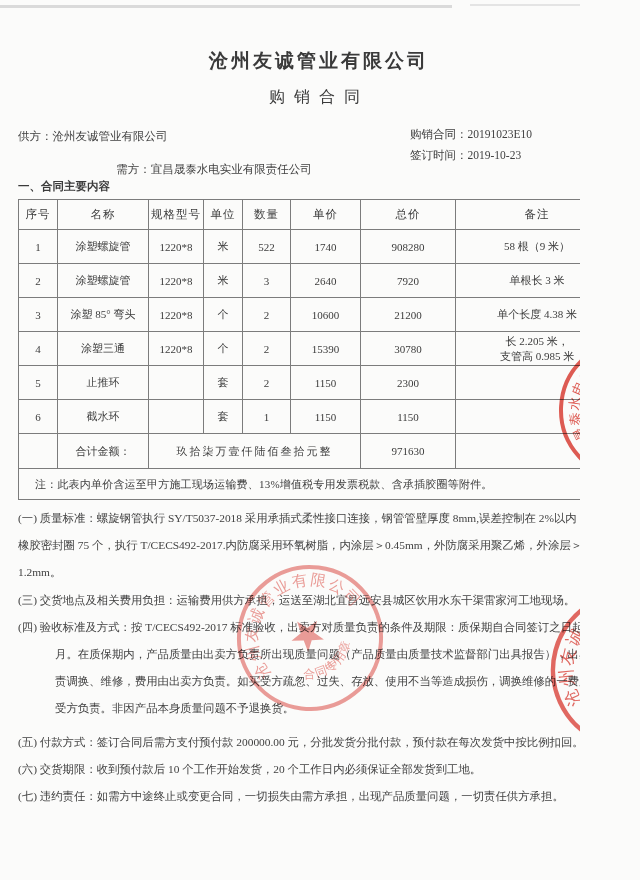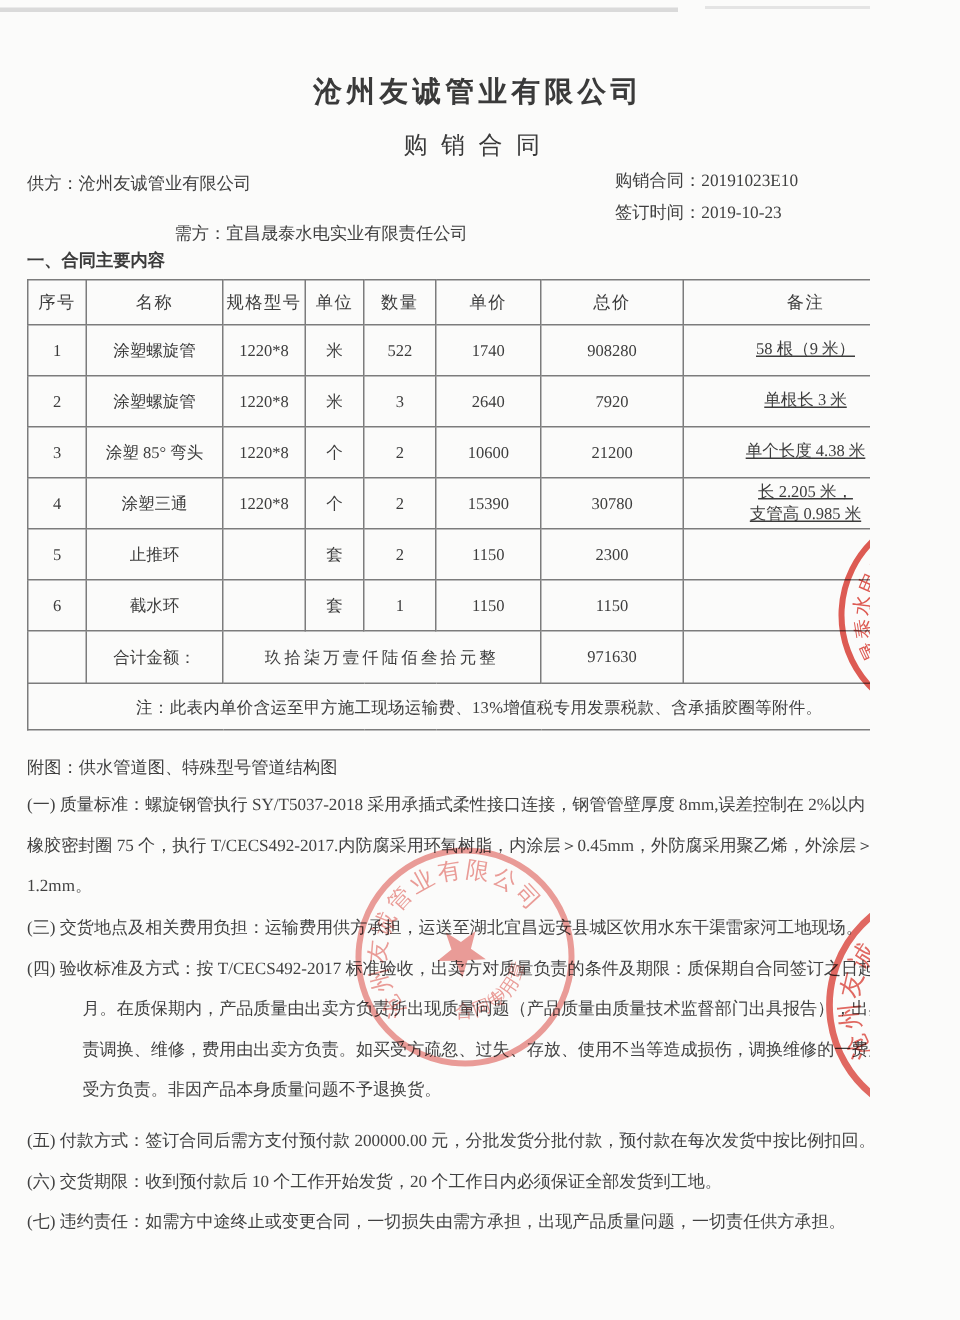--- a/index.html
+++ b/index.html
@@ -9,37 +9,37 @@
     position:relative;
   }
   .page{position:relative;width:580px;height:880px;overflow:hidden;}
   .scan-edge-top{position:absolute;left:0;top:5px;width:452px;height:3px;background:#d2d2d2;opacity:.8;}
   .scan-edge-top2{position:absolute;left:470px;top:4px;width:170px;height:2px;background:#e4e4e4;}
   .content{position:absolute;left:18px;top:0;width:602px;}
 
   .title{margin-top:48px;text-align:center;font-size:19px;letter-spacing:3px;color:#3a3a3a;font-weight:600;}
   .subtitle{margin-top:13px;text-align:center;font-size:16px;letter-spacing:9px;color:#3a3a3a;font-weight:500;}
 
-  .meta{margin-top:6px;display:flex;font-size:11.5px;line-height:14px;}
+  .meta{margin-top:19px;display:flex;font-size:11.5px;line-height:14px;}
   .meta-left{width:392px;}
   .meta-left .supplier{margin-top:2px;}
   .meta-left .buyer{margin-top:19px;text-align:center;}
   .meta-right{width:210px;}
   .meta-right div{margin-bottom:6.5px;}
   .sec-title{margin-top:3px;font-size:11.5px;font-weight:600;color:#3b3b3b;}
 
   table.items{border-collapse:collapse;table-layout:fixed;width:600px;margin-top:5px;
     font-size:11px;color:#3c3c3c;}
   table.items th,table.items td{border:1px solid #7c7c7c;text-align:center;padding:1px 2px;
     overflow:hidden;}
   table.items th{height:27px;font-weight:500;font-size:11.5px;letter-spacing:1px;}
   table.items td{height:31px;}
-  table.items td.remark{white-space:pre-line;line-height:15px;text-decoration:underline;}
+  table.items td.remark{white-space:pre-line;line-height:15px;}
   table.items tr.total-row td{height:32px;}
-  table.items tr.note-row td{height:28px;text-align:center;padding-left:4px;font-size:11px;letter-spacing:.2px;}
+  table.items tr.note-row td{height:28px;text-align:left;padding-left:16px;font-size:11px;letter-spacing:.2px;}
 
   .attach-line{margin-top:17px;font-size:11.5px;}
   .sec2-title{margin-top:14px;font-size:11.5px;font-weight:600;color:#3b3b3b;}
 
   .clauses{margin-top:5px;width:602px;font-size:11.4px;line-height:27.2px;color:#414141;}
   .clauses p{margin:0;}
   .clauses p.hang{padding-left:37px;text-indent:-37px;}
   .clauses p.gap-before{margin-top:6px;}
 
   .seal{position:absolute;pointer-events:none;mix-blend-mode:multiply;}
@@ -162,21 +162,20 @@
           <td colspan="4" style="letter-spacing:2px;">玖拾柒万壹仟陆佰叁拾元整</td>
           <td>971630</td>
           <td></td>
         </tr>
         <tr class="note-row">
           <td colspan="8">注：此表内单价含运至甲方施工现场运输费、13%增值税专用发票税款、含承插胶圈等附件。</td>
         </tr>
       </tfoot>
     </table>
 
-    <div class="attach-line">附图：供水管道图、特殊型号管道结构图</div>
 
     <div class="clauses">
         <p class="">(一) 质量标准：螺旋钢管执行 SY/T5037-2018 采用承插式柔性接口连接，钢管管壁厚度 8mm,误差控制在 2%以内，配带橡胶密封圈 75 个，执行 T/CECS492-2017.内防腐采用环氧树脂，内涂层＞0.45mm，外防腐采用聚乙烯，外涂层＞1.2mm。</p>
         <p class="">(三) 交货地点及相关费用负担：运输费用供方承担，运送至湖北宜昌远安县城区饮用水东干渠雷家河工地现场。</p>
         <p class="hang ">(四) 验收标准及方式：按 T/CECS492-2017 标准验收，出卖方对质量负责的条件及期限：质保期自合同签订之日起 12 个月。在质保期内，产品质量由出卖方负责所出现质量问题（产品质量由质量技术监督部门出具报告），出卖方负责调换、维修，费用由出卖方负责。如买受方疏忽、过失、存放、使用不当等造成损伤，调换维修的一费用由买受方负责。非因产品本身质量问题不予退换货。</p>
         <p class="gap-before">(五) 付款方式：签订合同后需方支付预付款 200000.00 元，分批发货分批付款，预付款在每次发货中按比例扣回。</p>
         <p class="">(六) 交货期限：收到预付款后 10 个工作开始发货，20 个工作日内必须保证全部发货到工地。</p>
         <p class="">(七) 违约责任：如需方中途终止或变更合同，一切损失由需方承担，出现产品质量问题，一切责任供方承担。</p>
       </div>
   </div>

